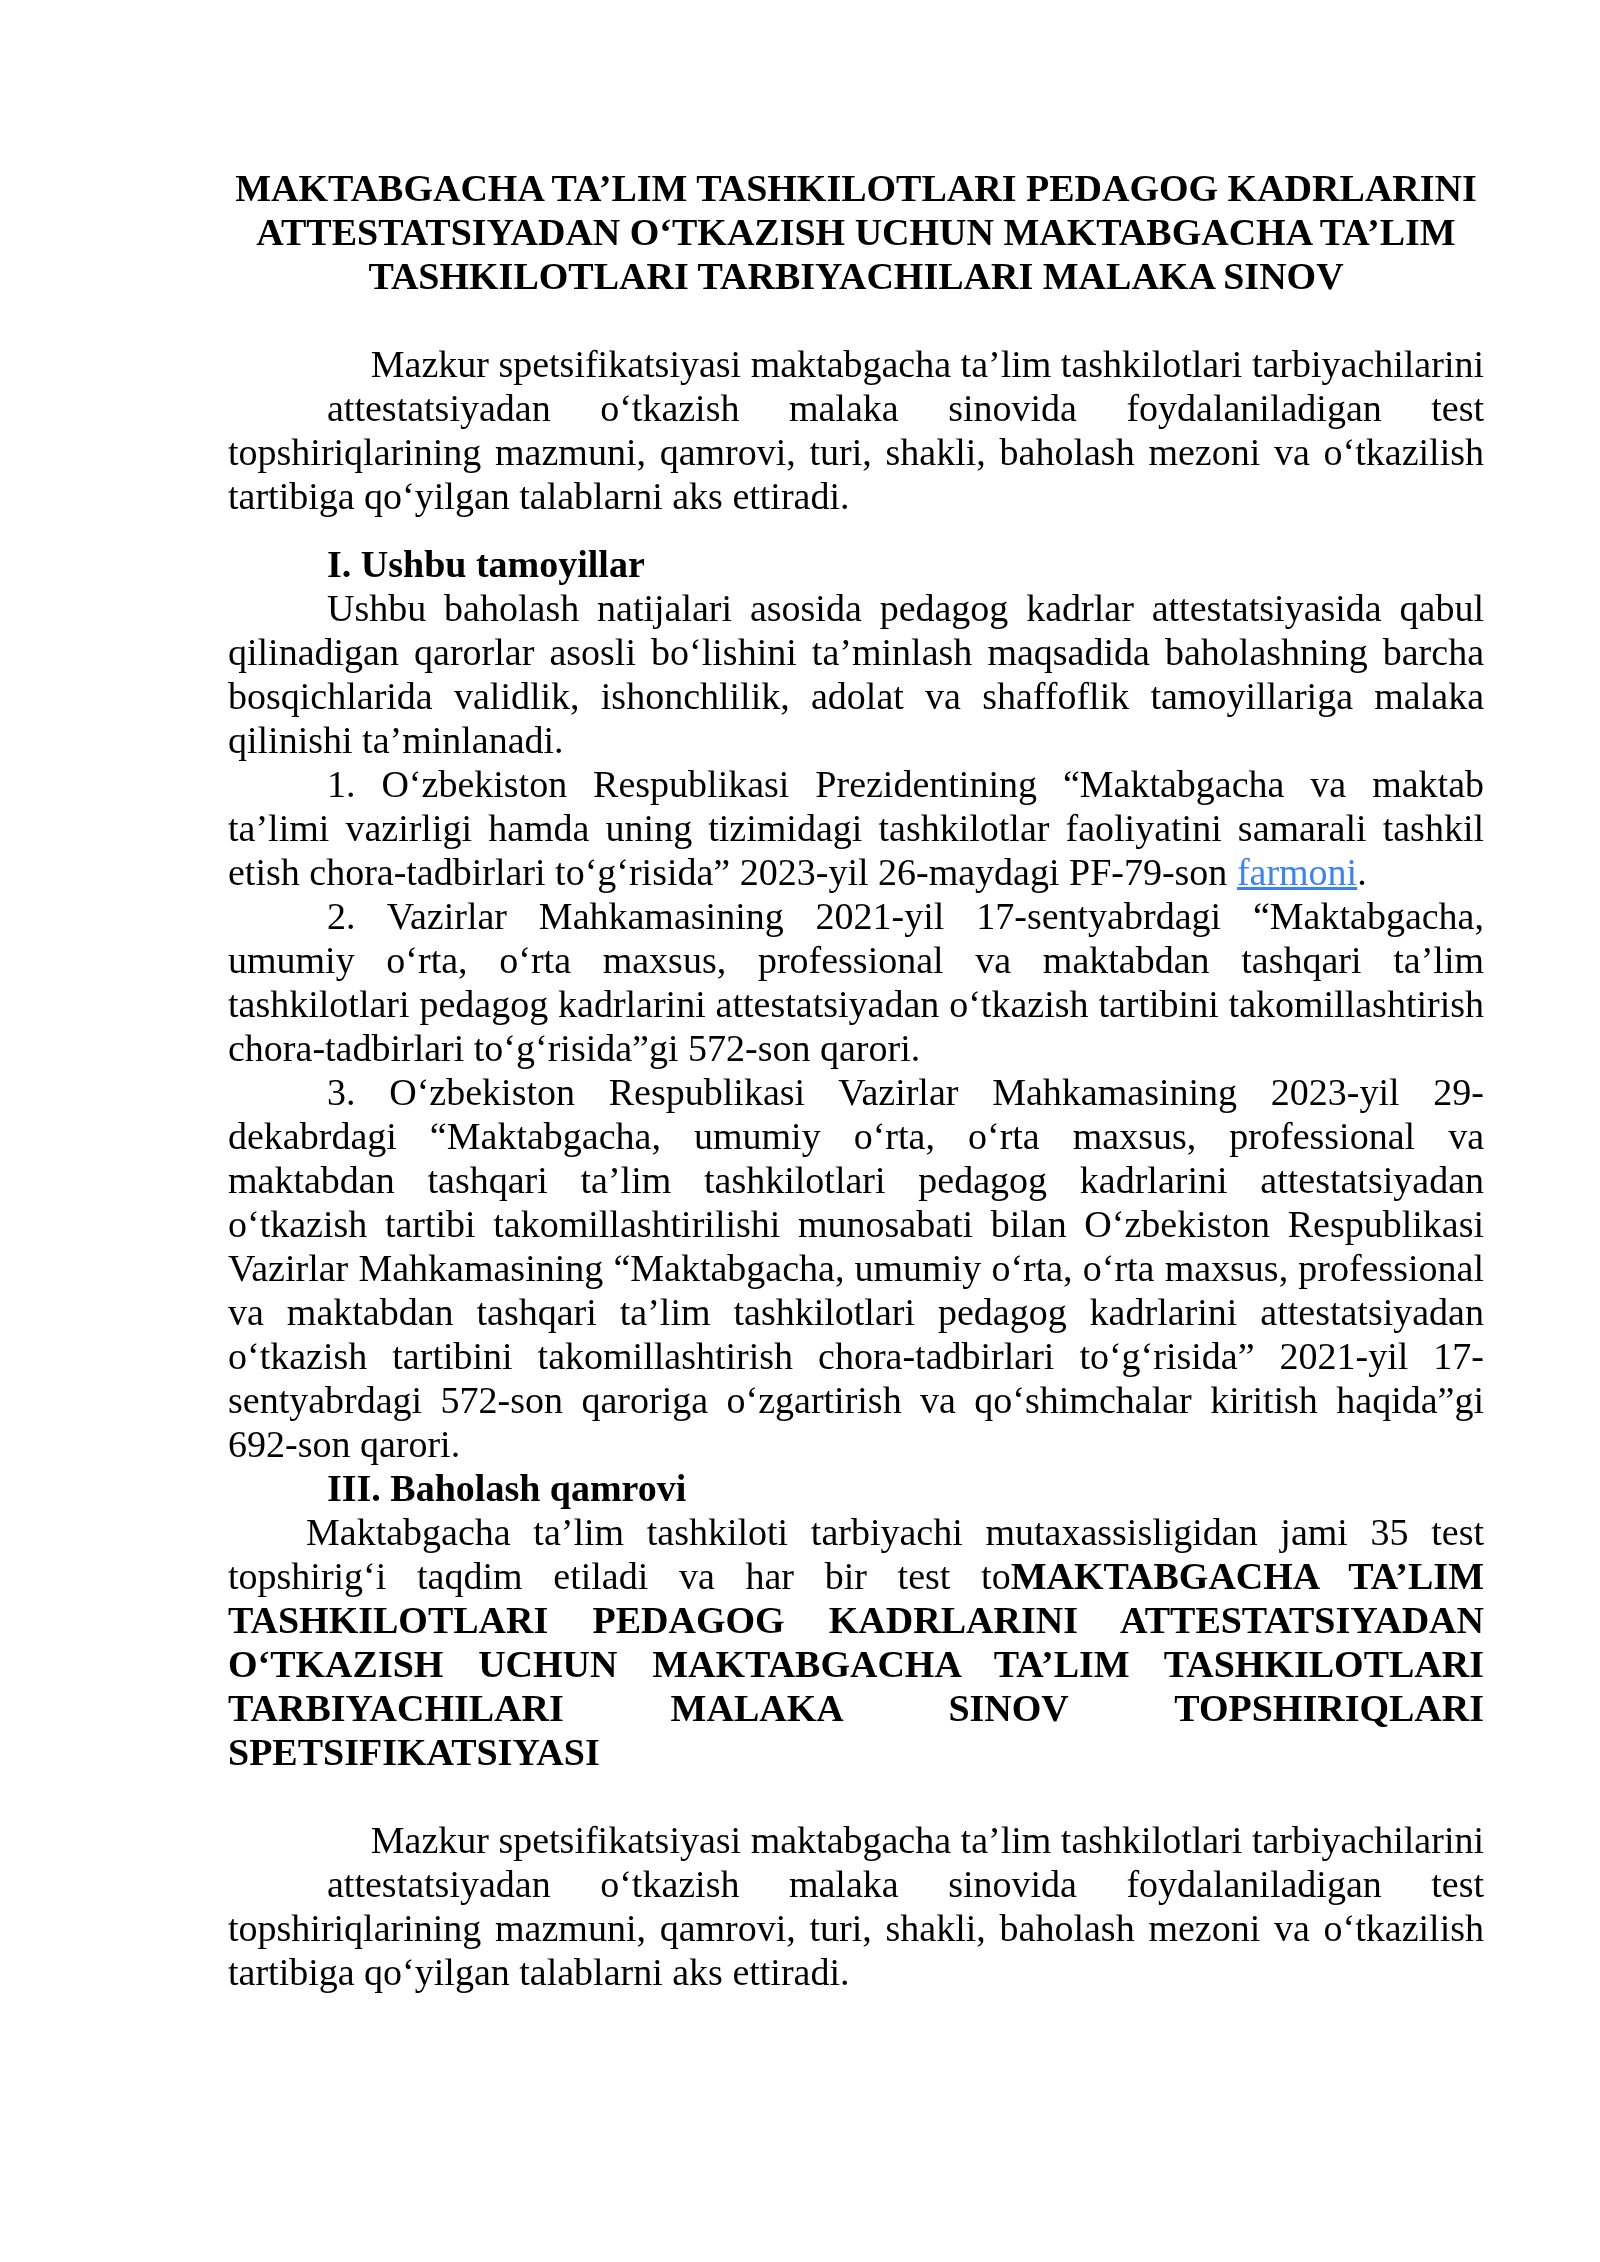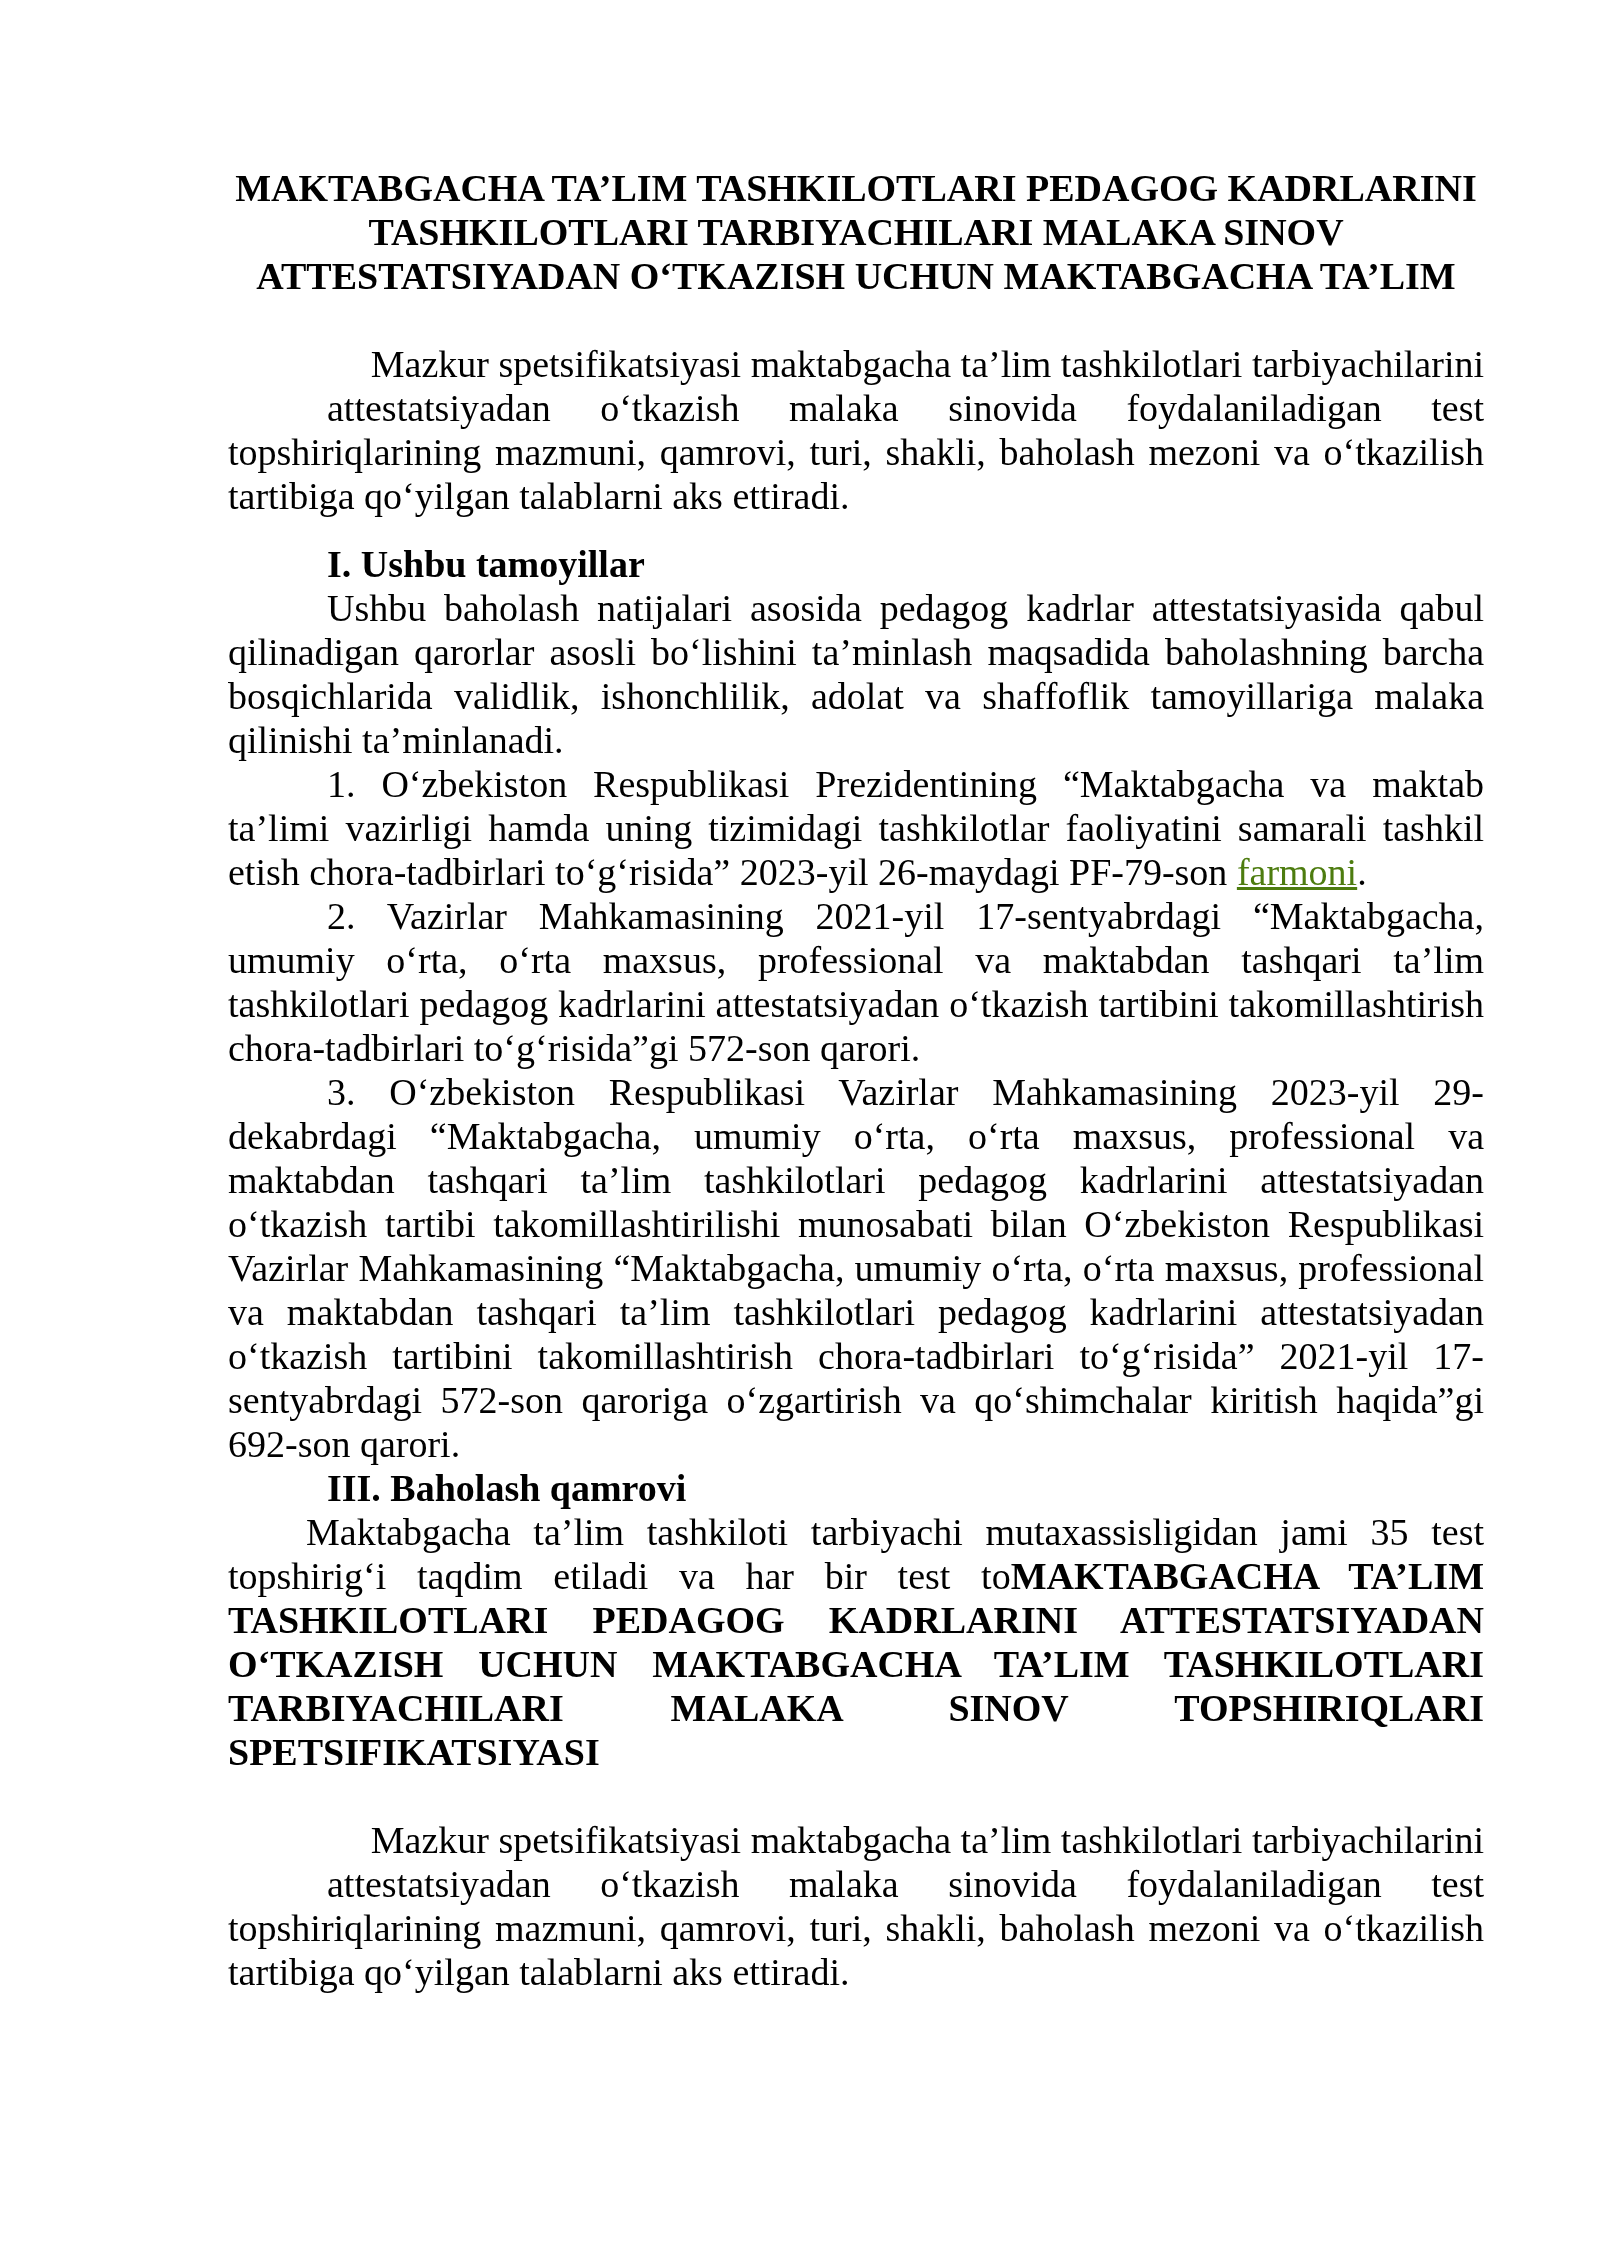--- a/index.html
+++ b/index.html
@@ -46,38 +46,38 @@
   }
   .para {
     text-align: justify;
     text-indent: 99px;
   }
   .para-d {
     text-indent: 78px;
   }
   .doclink {
     text-decoration: underline;
-    color: #4d7c0f;
+    color: #3b82f6;
   }
   .bold {
     font-weight: bold;
   }
   .intro-repeat {
     margin-top: 44px;
   }
 </style>
 </head>
 <body>
 
 <div class="page">
 
   <div class="doc-title">
     <div>MAKTABGACHA TA’LIM TASHKILOTLARI PEDAGOG KADRLARINI</div>
+    <div>ATTESTATSIYADAN OʻTKAZISH UCHUN MAKTABGACHA TA’LIM</div>
     <div>TASHKILOTLARI TARBIYACHILARI MALAKA SINOV</div>
-    <div>ATTESTATSIYADAN OʻTKAZISH UCHUN MAKTABGACHA TA’LIM</div>
   </div>
 
   <div>
     <div class="line-ind">Mazkur spetsifikatsiyasi maktabgacha ta’lim tashkilotlari tarbiyachilarini</div>
     <div class="line-ind-just">attestatsiyadan oʻtkazish malaka sinovida foydalaniladigan test</div>
     <div class="just">topshiriqlarining mazmuni, qamrovi, turi, shakli, baholash mezoni va oʻtkazilish tartibiga qoʻyilgan talablarni aks ettiradi.</div>
   </div>
 
   <div class="heading h1-extra">I. Ushbu tamoyillar</div>
 

